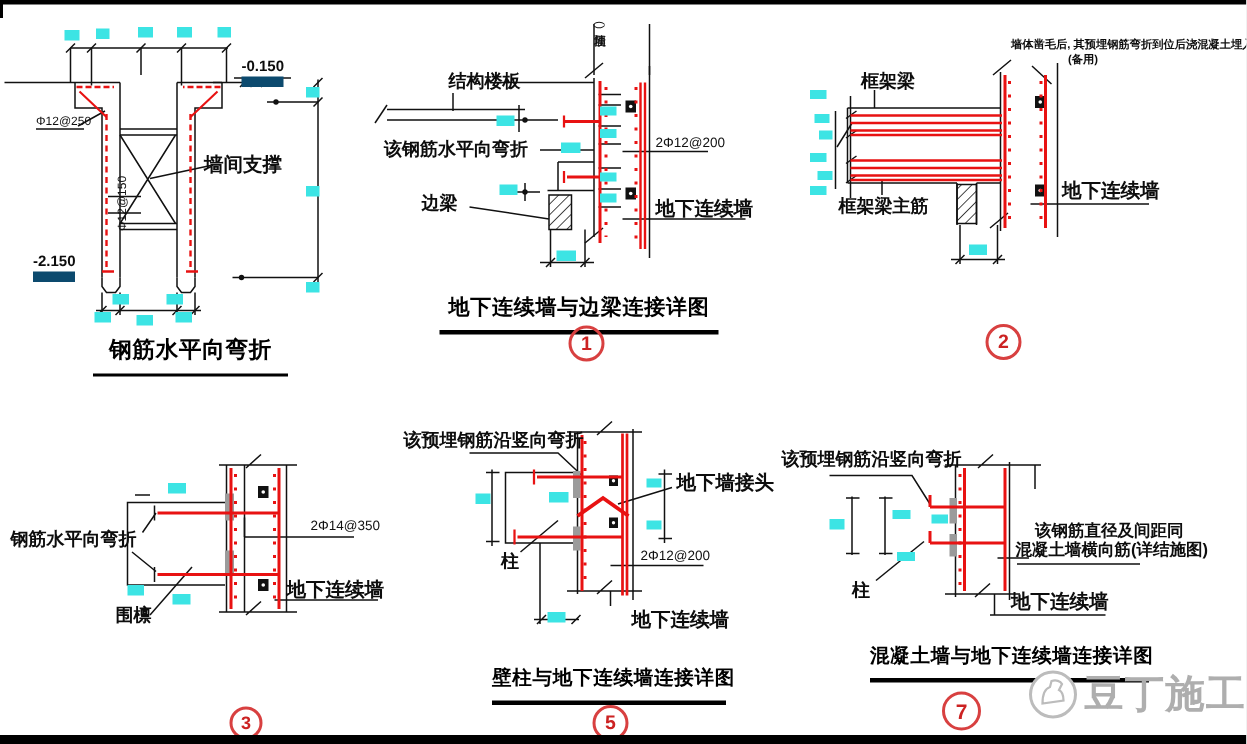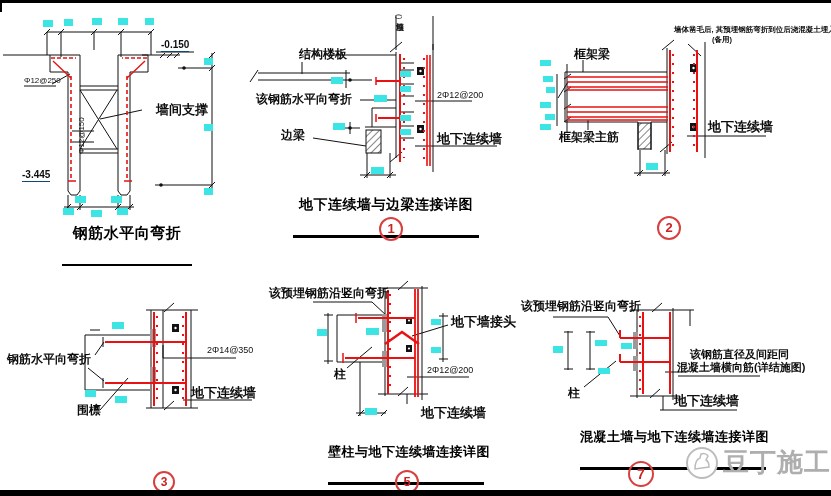--- a/index.html
+++ b/index.html
@@ -1,25 +1,25 @@
 <!DOCTYPE html>
 <html><head>
 <meta charset="utf-8">
 <style>
   html,body{margin:0;padding:0;background:#e8e8e8;}
   #canvas{position:relative;width:831px;height:496px;background:#ffffff;overflow:hidden;
           font-family:"Liberation Sans",sans-serif;}
   #linework{position:absolute;left:0;top:0;}
   .lbl{position:absolute;color:#0d0d0d;font-weight:bold;white-space:nowrap;line-height:1.05;}
   .dim{position:absolute;color:#111;font-weight:normal;white-space:nowrap;font-size:9px;}
-  .ul{border-bottom:1px solid #0c4a6e;}
+  .ul{border-bottom:7px solid #0c4a6e;}
   .vert{writing-mode:vertical-rl;}
   .rot{transform:rotate(-90deg);transform-origin:left bottom;}
   .ptitle{position:absolute;font-weight:bold;color:#000;text-align:center;white-space:nowrap;
-          border-bottom:3px solid #000;padding-bottom:21px;letter-spacing:.5px;}
+          border-bottom:3px solid #000;padding-bottom:6px;letter-spacing:.5px;}
   .cnum{position:absolute;border:2px solid #d84040;border-radius:50%;color:#c22;
         font-weight:bold;text-align:center;background:transparent;}
   .bar{position:absolute;background:#000;}
   .wm{position:absolute;left:685px;top:445px;display:flex;align-items:center;gap:4px;z-index:5;}
   .wm-text{color:#aeaeae;font-size:26px;font-weight:bold;letter-spacing:1px;}
 </style>
 </head>
 <body>
 
 <div id="canvas">
@@ -235,22 +235,22 @@
       <rect x="553" y="346" width="10" height="7"></rect>
         <rect x="595" y="340" width="12" height="6"></rect>
       <rect x="598" y="368" width="12" height="6"></rect>
         <rect x="621" y="343" width="11" height="6"></rect>
     </g>
   </svg>
 
   <span class="dim" style="left:24px;top:76px;font-size:8px;">Φ12@250</span>
   <span class="dim rot" style="left:86px;top:145px;font-size:8px;">Φ12@150</span>
   <span class="lbl ul" style="left:161px;top:40px;font-size:10px;">-0.150</span>
-  <span class="lbl ul" style="left:22px;top:170px;font-size:10px;">-3.445</span>
-  <span class="lbl" style="left:156px;top:103px;font-size:13px;">墙间支撑</span>
+  <span class="lbl ul" style="left:22px;top:170px;font-size:10px;">-2.150</span>
+  <span class="lbl" style="left:136px;top:103px;font-size:13px;">墙间支撑</span>
   <div class="ptitle" style="left:62px;top:224px;width:130px;font-size:15px;border-bottom-width:2px;">钢筋水平向弯折</div>
 
   <span class="dim vert" style="left:393px;top:14px;height:46px;font-size:8px;">(墙预埋筋)</span>
   <span class="lbl" style="left:299px;top:48px;font-size:12px;">结构楼板</span>
   <span class="lbl" style="left:256px;top:93px;font-size:12px;">该钢筋水平向弯折</span>
   <span class="lbl" style="left:281px;top:129px;font-size:12px;">边梁</span>
   <span class="dim" style="left:437px;top:90px;">2Φ12@200</span>
   <span class="lbl" style="left:437px;top:132px;font-size:13px;">地下连续墙</span>
   <div class="ptitle" style="left:293px;top:196px;width:186px;font-size:14px;">地下连续墙与边梁连接详图</div>
   <div class="cnum" style="left:379px;top:217px;width:20px;height:20px;font-size:13px;line-height:20px;">1</div>

